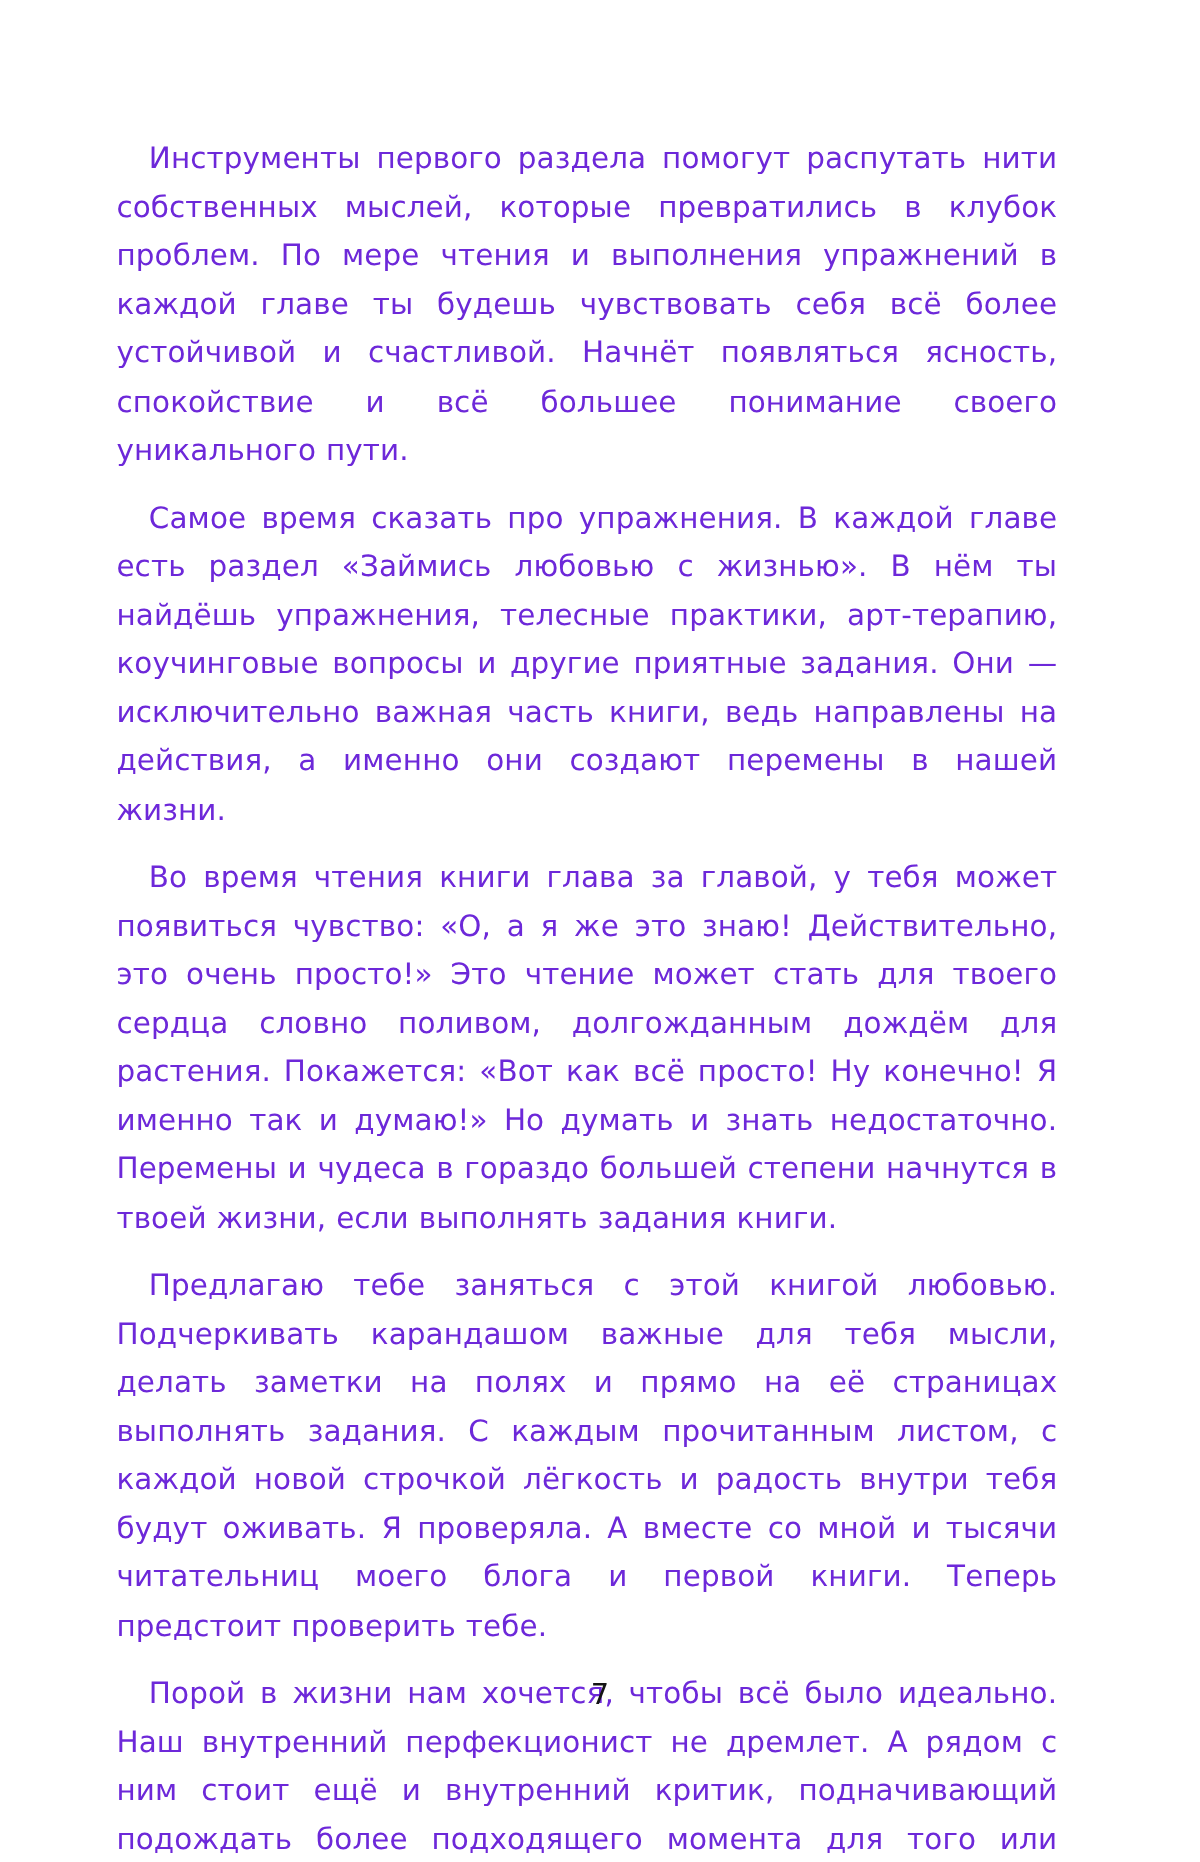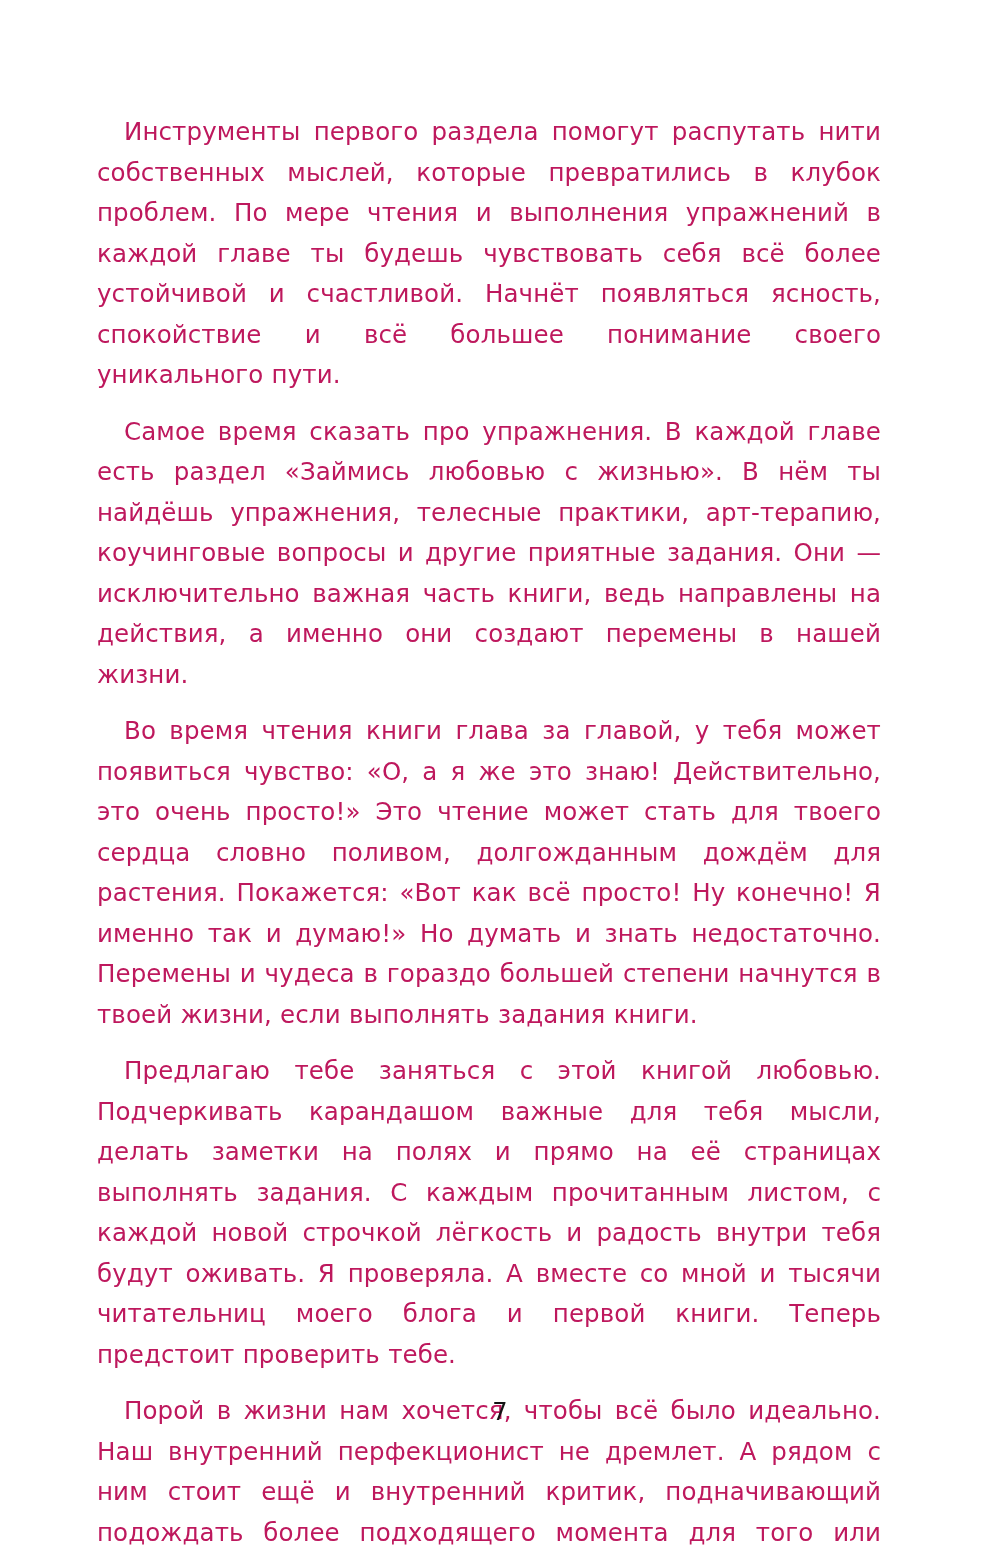--- a/index.html
+++ b/index.html
@@ -30,21 +30,21 @@
     width: 784px;
   }
   .para {
     margin: 0 0 16px 0;
     font-size: 24.5px;
     line-height: 40.5px;
     text-align: justify;
     text-indent: 27px;
     letter-spacing: 0.1px;
     word-spacing: 0.4px;
-    color: #be185d;
+    color: #6d28d9;
     hyphens: manual;
   }
   .para:last-child {
     margin-bottom: 0;
   }
   .page-number {
     position: absolute;
     left: 0;
     right: 0;
     top: 1398px;

